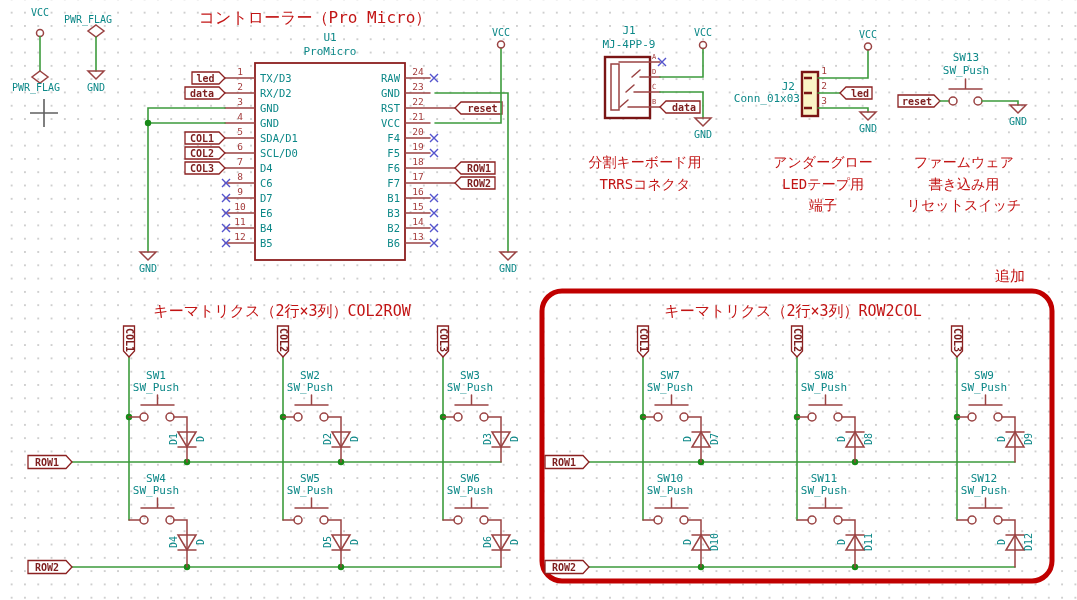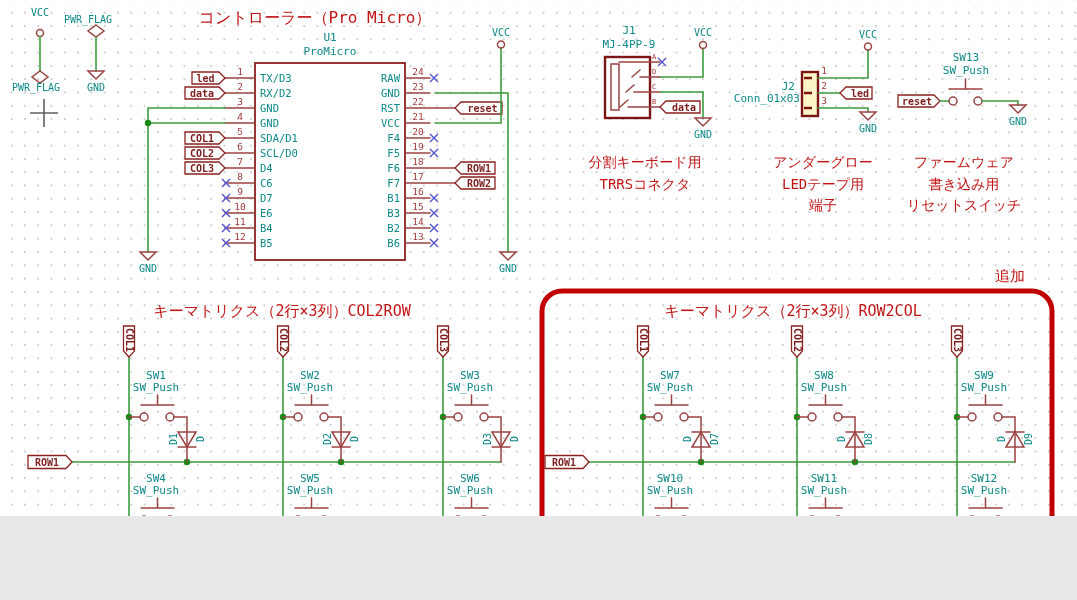--- a/index.html
+++ b/index.html
@@ -1,16 +1,16 @@
 <!DOCTYPE html>
 <html><head>
 <meta charset="utf-8">
 <style>
   html,body{margin:0;padding:0;background:#e8e8e8;}
-  #stage{position:relative;width:1077px;height:516px;overflow:hidden;
+  #stage{position:relative;width:1077px;height:600px;overflow:hidden;
     background-color:#ffffff;
     background-image:radial-gradient(#cfcfcf 1px, transparent 1.3px);
     background-size:13.3px 13.3px;background-position:5px 6px;}
   svg{position:absolute;left:0;top:0;}
   text{font-family:"DejaVu Sans Mono","DejaVu Sans",monospace;}
   .wire{stroke:#3c9b3c;stroke-width:1.6;fill:none;stroke-linecap:round;}
   .junc{fill:#178a17;stroke:none;}
   .sym{stroke:#9a4343;stroke-width:1.5;fill:none;stroke-linecap:round;}
   .box{fill:#ffffff;stroke:#8c1f1f;stroke-width:1.8;}
   .box2{fill:#ffffff;stroke:#7a1515;stroke-width:2.4;}

